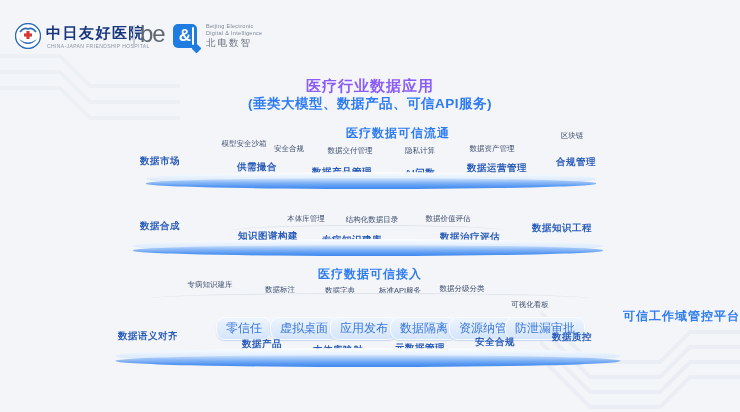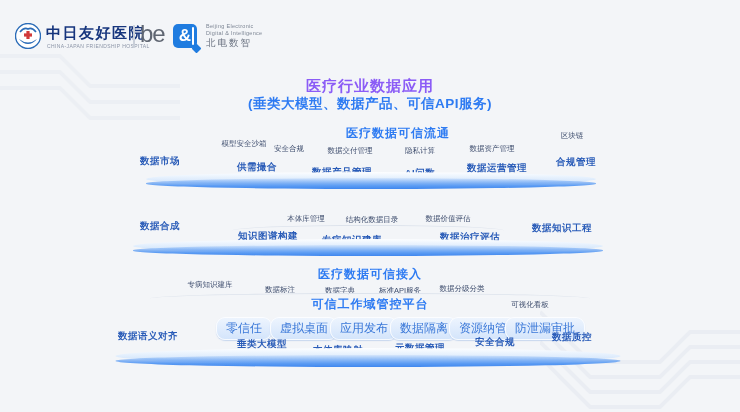--- a/index.html
+++ b/index.html
@@ -128,31 +128,31 @@
   <div class="center-text sec-title" style="top:266px;">医疗数据可信接入</div>
 
   <span class="lbl lbl-sm" style="left:210px;top:280px;">专病知识建库</span>
   <span class="lbl lbl-sm" style="left:280px;top:285px;">数据标注</span>
   <span class="lbl lbl-sm" style="left:340px;top:286px;">数据字典</span>
   <span class="lbl lbl-sm" style="left:400px;top:286px;">标准API服务</span>
   <span class="lbl lbl-sm" style="left:462px;top:284px;">数据分级分类</span>
   <span class="lbl lbl-sm" style="left:530px;top:288px;margin-top:12px;">可视化看板</span>
   <div class="arc" style="left:370px;top:293px;width:440px;"></div>
 
-  <div class="center-text sec-title" style="top:296px;">可信工作域管控平台</div>
+  <div class="center-text sec-title" style="top:308px;text-align:right;">可信工作域管控平台</div>
 
   <span class="chip" style="left:244px;top:317px;">零信任</span>
   <span class="chip" style="left:304px;top:317px;">虚拟桌面</span>
   <span class="chip" style="left:364px;top:317px;">应用发布</span>
   <span class="chip" style="left:424px;top:317px;">数据隔离</span>
   <span class="chip" style="left:483px;top:317px;">资源纳管</span>
   <span class="chip" style="left:545px;top:317px;">防泄漏审批</span>
 
   <span class="lbl lbl-main" style="left:148px;top:330px;">数据语义对齐</span>
-  <span class="lbl lbl-main" style="left:262px;top:338px;">垂类大模型</span>
+  <span class="lbl lbl-main" style="left:262px;top:338px;">数据产品</span>
   <span class="lbl lbl-main" style="left:338px;top:344px;">本体库映射</span>
   <span class="lbl lbl-main" style="left:420px;top:342px;">元数据管理</span>
   <span class="lbl lbl-main" style="left:495px;top:336px;">安全合规</span>
   <span class="lbl lbl-main" style="left:572px;top:331px;">数据质控</span>
 
   <div class="disc" style="left:368px;top:348px;width:505px;height:16px;"></div>
 
 </div>
 
 </body></html>

